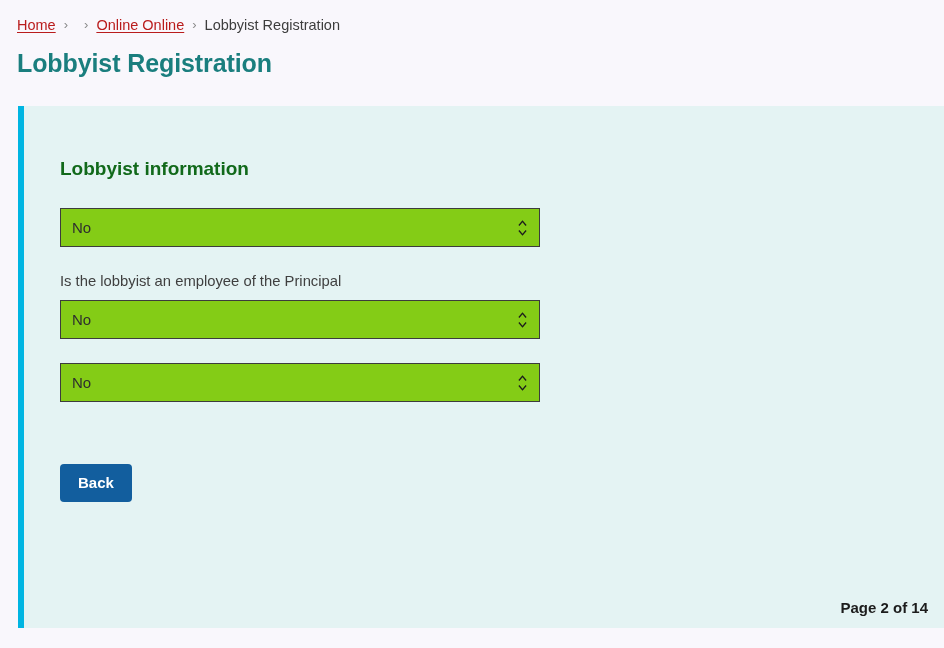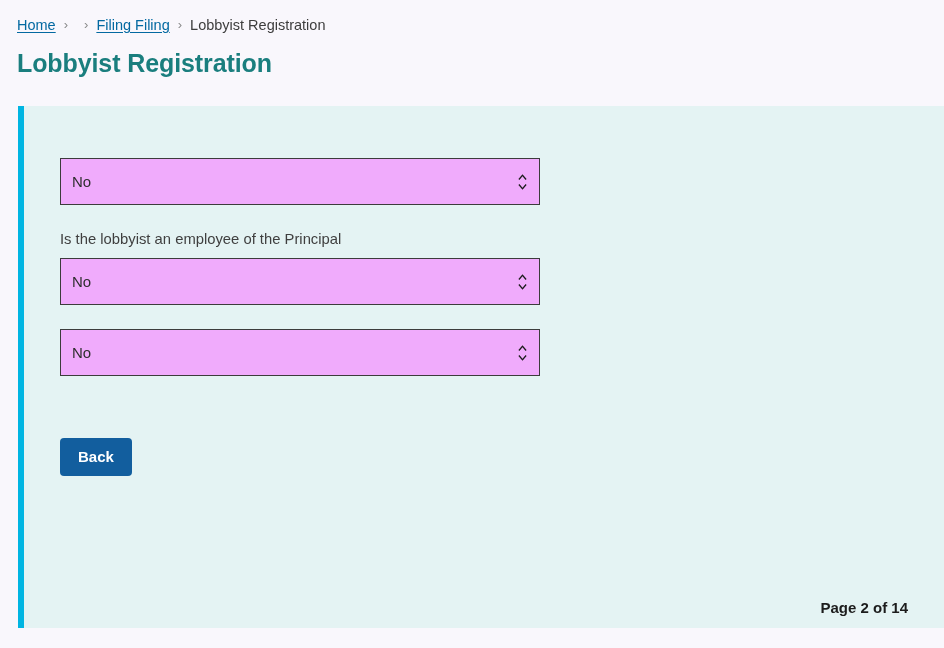--- a/index.html
+++ b/index.html
@@ -19,21 +19,21 @@
   .breadcrumb {
     display: flex;
     align-items: center;
     padding: 16px 0 0 17px;
     font-size: 14.5px;
     line-height: 18px;
     color: #3d3d3d;
     white-space: nowrap;
   }
   .crumb-link {
-    color: #0369a1;
+    color: #b91c1c;
     text-decoration: underline;
     text-underline-offset: 2px;
     cursor: pointer;
   }
   .crumb-current {
     color: #3d3d3d;
   }
   .crumb-sep {
     color: #8a8a8a;
     margin: 0 8px;
@@ -90,22 +90,22 @@
   }
   .field-label {
     font-size: 14.8px;
     line-height: 20px;
     color: #3f3f3f;
     margin-bottom: 9px;
   }
   .select-box {
     position: relative;
     width: 480px;
-    height: 47px;
-    background: #f0abfc;
+    height: 39px;
+    background: #84cc16;
     border: 1px solid #3c3c3c;
     box-sizing: border-box;
     display: flex;
     align-items: center;
     cursor: pointer;
   }
   .select-value {
     font-size: 15px;
     color: #2e2e2e;
     padding-left: 11px;
@@ -140,46 +140,47 @@
     padding: 0 18px;
     height: 38px;
     line-height: 38px;
     cursor: pointer;
     font-family: "Liberation Sans", sans-serif;
     text-align: center;
   }
 
   .page-indicator {
     position: absolute;
-    right: 36px;
+    right: 16px;
     bottom: 12px;
     font-size: 15px;
     font-weight: bold;
     color: #1c1c1c;
   }
 </style>
 </head>
 <body>
 
 <nav class="breadcrumb">
   <span class="crumb-link">Home</span>
   <span class="crumb-sep">›</span>
   <span class="crumb-sep">›</span>
-  <span class="crumb-link">Filing Filing</span>
+  <span class="crumb-link">Online Online</span>
   <span class="crumb-sep">›</span>
   <span class="crumb-current">Lobbyist Registration</span>
 </nav>
 
 <h1 class="page-title">Lobbyist Registration</h1>
 
 <div class="panel-wrap">
   <div class="panel-accent"></div>
   <div class="panel">
     <div class="panel-inner">
 
+      <h2 class="section-title">Lobbyist information</h2>
 
       <div class="field">
         <div class="select-box">
           <span class="select-value">No</span>
           <span class="select-stepper">
             <svg width="11" height="7" viewBox="0 0 11 7">
                 <path d="M5.5 0.7 L9.6 5.6 L8.6 6.4 L5.5 2.7 L2.4 6.4 L1.4 5.6 Z" fill="#1c1c1c"></path>
               </svg>
             <svg width="11" height="7" viewBox="0 0 11 7">
                 <path d="M5.5 6.3 L1.4 1.4 L2.4 0.6 L5.5 4.3 L8.6 0.6 L9.6 1.4 Z" fill="#1c1c1c"></path>

